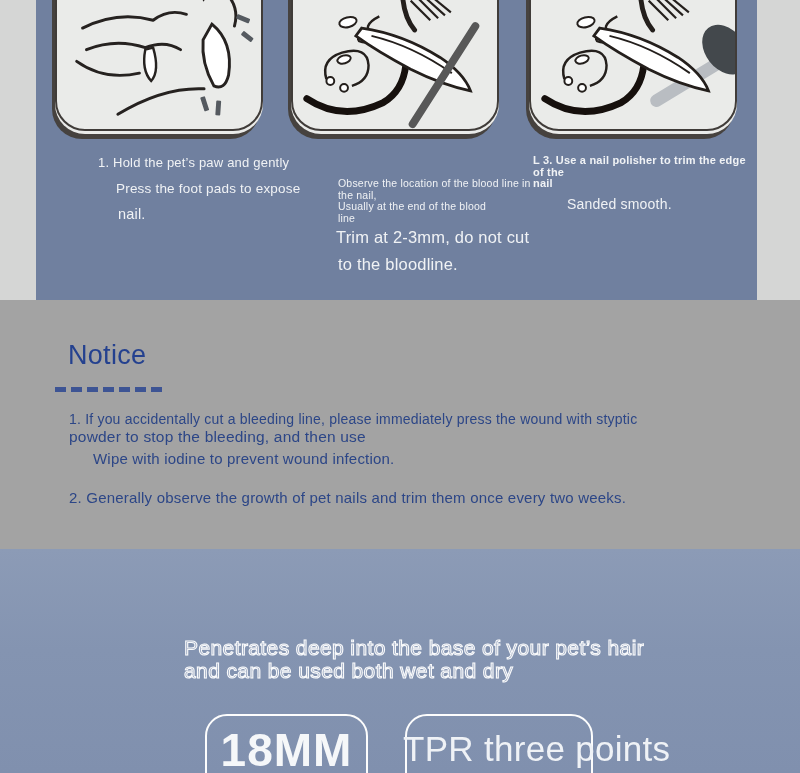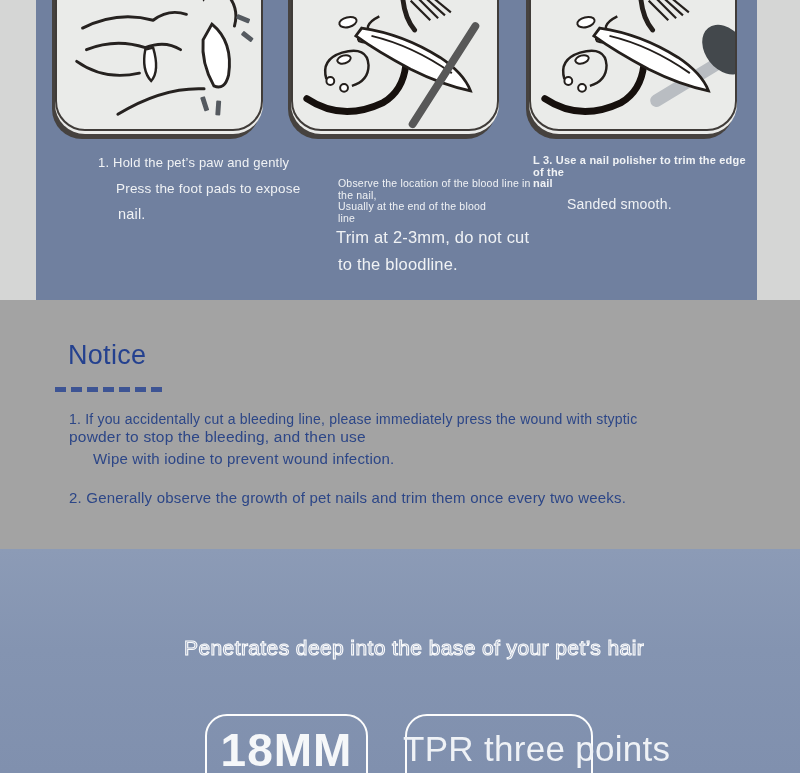--- a/index.html
+++ b/index.html
@@ -155,20 +155,21 @@
     <h2 id="notice-title">Notice</h2>
     <div id="notice-dashes"></div>
     <p class="ntext n1a">1. If you accidentally cut a bleeding line, please immediately press the wound with styptic</p>
     <p class="ntext n1b">powder to stop the bleeding, and then use</p>
     <p class="ntext n1c">Wipe with iodine to prevent wound infection.</p>
     <p class="ntext n2">2. Generally observe the growth of pet nails and trim them once every two weeks.</p>
   </section>
 
   <section id="sec-feature">
     <div class="hollow hl1">Penetrates deep into the base of your pet’s hair</div>
+    <div class="hollow hl2">and can be used both wet and dry</div>
     <div class="badge" id="badge1">
       <span>18MM</span>
     </div>
     <div class="badge" id="badge2">
       <span>TPR three points</span>
     </div>
   </section>
 
 </div>
 

